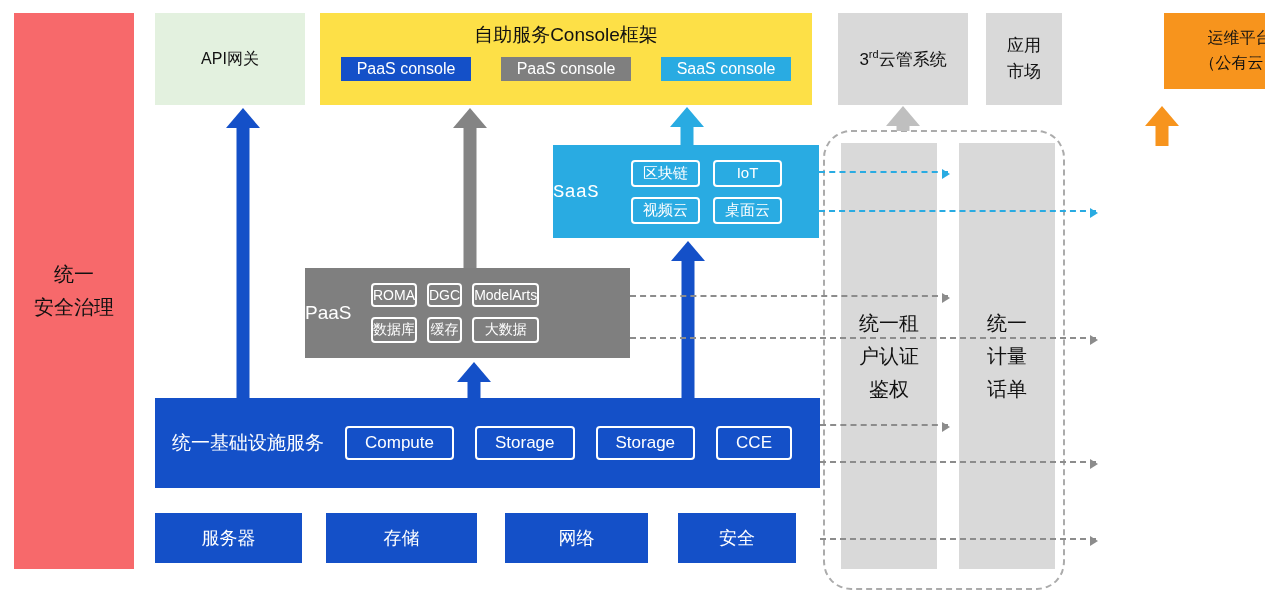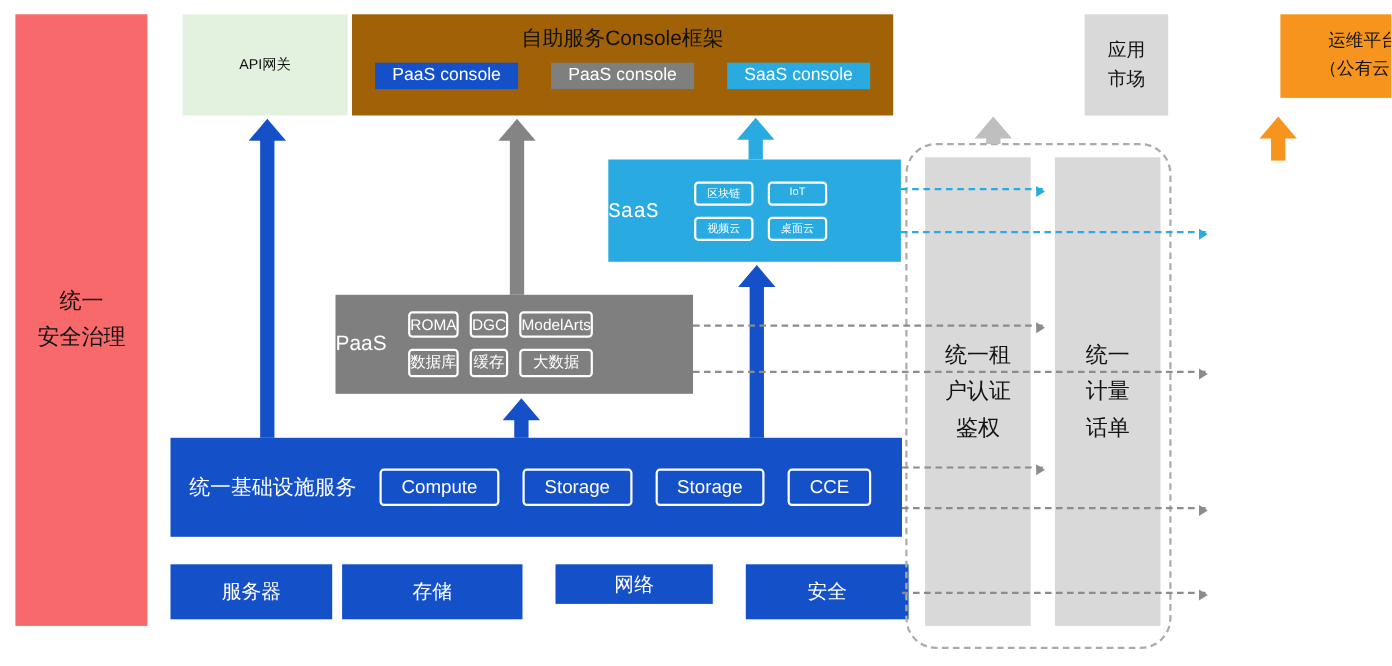--- a/index.html
+++ b/index.html
@@ -5,38 +5,38 @@
   html,body{margin:0;padding:0;background:#fff;}
   body{font-family:"Liberation Sans","DejaVu Sans",sans-serif;color:#111;}
   .canvas{position:relative;width:1265px;height:605px;background:#fff;overflow:hidden;}
   .abs{position:absolute;box-sizing:border-box;}
   .center{display:flex;align-items:center;justify-content:center;text-align:center;}
   .pre{white-space:pre-line;}
 
   
   .bg-red{background:#F7696B;}
   .bg-lgreen{background:#E3F1DF;}
-  .bg-green{background:#a16207;}
+  .bg-green{background:#fde047;}
   .bg-blue{background:#1450C8;}
   .bg-gray{background:#7F7F7F;}
   .bg-lgray{background:#D9D9D9;}
   .bg-cyan{background:#29ABE2;}
   .bg-orange{background:#F7941D;}
   .t-white{color:#fff;}
 
   
   .console-title{text-align:center;font-size:19px;padding-top:9px;color:#111;}
   .console-buttons{display:flex;justify-content:center;gap:30px;margin-top:9px;}
   .console-btn{color:#fff;font-size:16px;padding:3px 14px;min-width:102px;text-align:center;}
 
   
   .layer-label{font-size:19px;}
   .chipgrid{display:grid;gap:10px 13px;}
   .chip{border:2px solid #fff;border-radius:4px;color:#fff;text-align:center;white-space:nowrap;
-        font-size:10px;padding:2px 10px;background:transparent;}
+        font-size:15px;padding:2px 10px;background:transparent;}
   .chip.sm{font-size:14px;padding:2px 0;}
   .chip.big{font-size:17px;padding:5px 18px;}
 
   .hardware-box{font-size:18px;color:#fff;}
   .vbar-text{font-size:20px;line-height:1.65;}
 
   
   .uparrow{position:absolute;width:34px;z-index:3;}
   .uparrow .head{position:absolute;top:0;left:50%;transform:translateX(-50%);width:0;height:0;
     border-left:17px solid transparent;border-right:17px solid transparent;border-bottom:20px solid #000;}
@@ -61,33 +61,38 @@
 </head>
 <body>
 
 <div class="canvas">
 
   <div class="abs center pre bg-red vbar-text" style="left:14px;top:13px;width:120px;height:556px;">
     <span class="pre">统一
 安全治理</span>
   </div>
 
-  <div class="abs center bg-lgreen" style="left:166px;top:13px;width:150px;height:92px;font-size:13px;">
+  <div class="abs center bg-lgreen" style="left:155px;top:13px;width:150px;height:92px;font-size:16px;">
     <span>API网关</span>
   </div>
 
   <div class="abs bg-green" style="left:320px;top:13px;width:492px;height:92px;">
     <div class="console-title">自助服务Console框架</div>
     <div class="console-buttons">
       <div class="console-btn bg-blue">PaaS console</div>
       <div class="console-btn bg-gray">PaaS console</div>
       <div class="console-btn bg-cyan">SaaS console</div>
     </div>
   </div>
 
+  <div class="abs center bg-lgray" style="left:838px;top:13px;width:130px;height:92px;font-size:17px;">
+    <span>
+      <span>3</span><sup>rd</sup><span>云管系统</span>
+    </span>
+  </div>
 
   <div class="abs center pre bg-lgray" style="left:986px;top:13px;width:76px;height:92px;font-size:17px;line-height:1.55;">
     <span class="pre">应用
 市场</span>
   </div>
 
   <div class="abs center pre bg-orange" style="left:1164px;top:13px;width:151px;height:76px;font-size:16px;line-height:1.55;">
     <span class="pre">运维平台
 （公有云）</span>
   </div>
@@ -118,27 +123,27 @@
     <div class="layer-label">统一基础设施服务</div>
     <div class="chip big">Compute</div>
     <div class="chip big">Storage</div>
     <div class="chip big">Storage</div>
     <div class="chip big">CCE</div>
   </div>
 
   <div class="abs center bg-blue hardware-box" style="left:155px;top:513px;width:147px;height:50px;">
     <span>服务器</span>
   </div>
-  <div class="abs center bg-blue hardware-box" style="left:311px;top:513px;width:164px;height:50px;">
+  <div class="abs center bg-blue hardware-box" style="left:326px;top:513px;width:151px;height:50px;">
     <span>存储</span>
   </div>
-  <div class="abs center bg-blue hardware-box" style="left:505px;top:513px;width:143px;height:36px;">
+  <div class="abs center bg-blue hardware-box" style="left:505px;top:513px;width:143px;height:50px;">
     <span>网络</span>
   </div>
-  <div class="abs center bg-blue hardware-box" style="left:678px;top:513px;width:148px;height:50px;">
+  <div class="abs center bg-blue hardware-box" style="left:678px;top:513px;width:118px;height:50px;">
     <span>安全</span>
   </div>
 
   <div class="abs dash-container" style="left:823px;top:130px;width:242px;height:460px;"></div>
 
   <div class="abs center pre bg-lgray vbar vbar-text" style="left:841px;top:143px;width:96px;height:426px;">
     <span class="pre">统一租
 户认证
 鉴权</span>
   </div>

